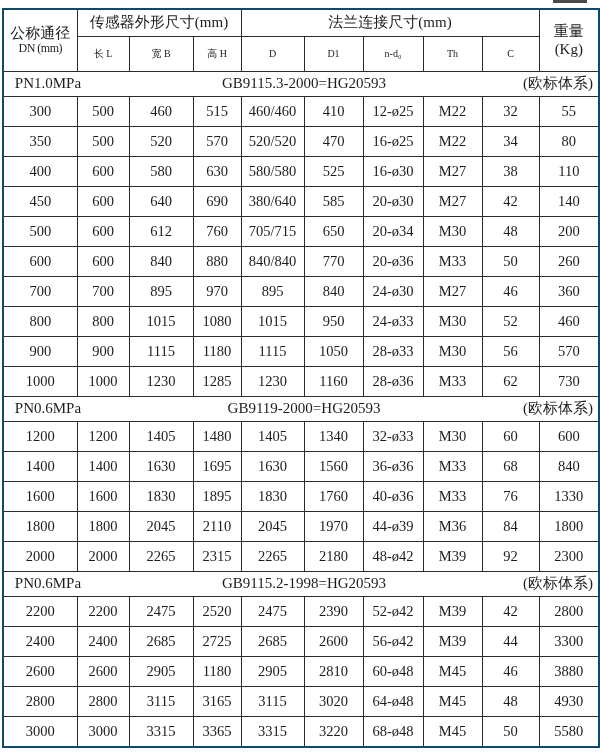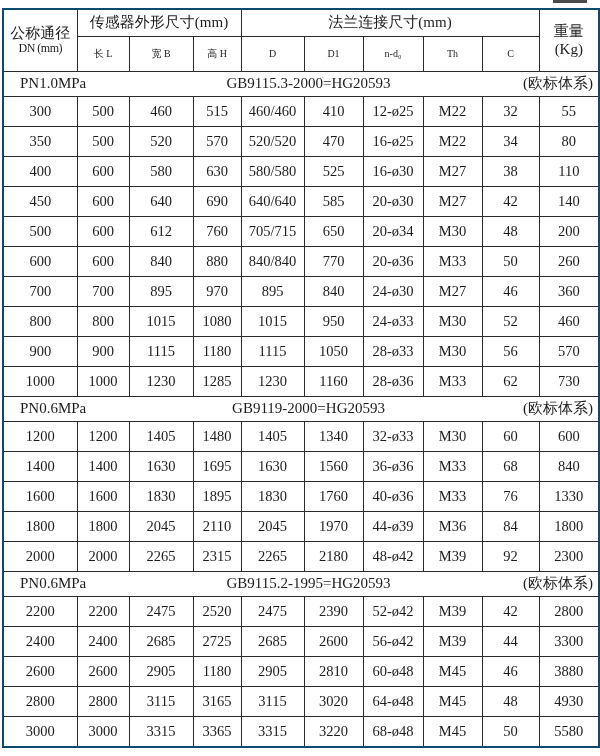--- a/index.html
+++ b/index.html
@@ -54,22 +54,22 @@
     height: 24px;
     font-size: 15px;
   }
   .section-inner {
     display: flex;
     align-items: center;
     width: 100%;
   }
   .section-inner .pn {
     width: 74px;
-    text-align: left;
-    padding-left: 16px;
+    text-align: center;
+    padding-left: 7px;
     flex: 0 0 auto;
   }
   .section-inner .standard {
     flex: 1 1 auto;
     text-align: center;
   }
   .section-inner .system {
     flex: 0 0 auto;
     text-align: right;
     padding-right: 5px;
@@ -162,21 +162,21 @@
           <td>16-ø30</td>
           <td>M27</td>
           <td>38</td>
           <td>110</td>
         </tr>
         <tr class="data-row">
           <td>450</td>
           <td>600</td>
           <td>640</td>
           <td>690</td>
-          <td>640/640</td>
+          <td>380/640</td>
           <td>585</td>
           <td>20-ø30</td>
           <td>M27</td>
           <td>42</td>
           <td>140</td>
         </tr>
         <tr class="data-row">
           <td>500</td>
           <td>600</td>
           <td>612</td>
@@ -314,21 +314,21 @@
           <td>2180</td>
           <td>48-ø42</td>
           <td>M39</td>
           <td>92</td>
           <td>2300</td>
         </tr>
         <tr class="section-row">
           <td colspan="10">
             <div class="section-inner">
               <span class="pn">PN0.6MPa</span>
-              <span class="standard">GB9115.2-1995=HG20593</span>
+              <span class="standard">GB9115.2-1998=HG20593</span>
               <span class="system">(欧标体系)</span>
             </div>
           </td>
         </tr>
         <tr class="data-row">
           <td>2200</td>
           <td>2200</td>
           <td>2475</td>
           <td>2520</td>
           <td>2475</td>

